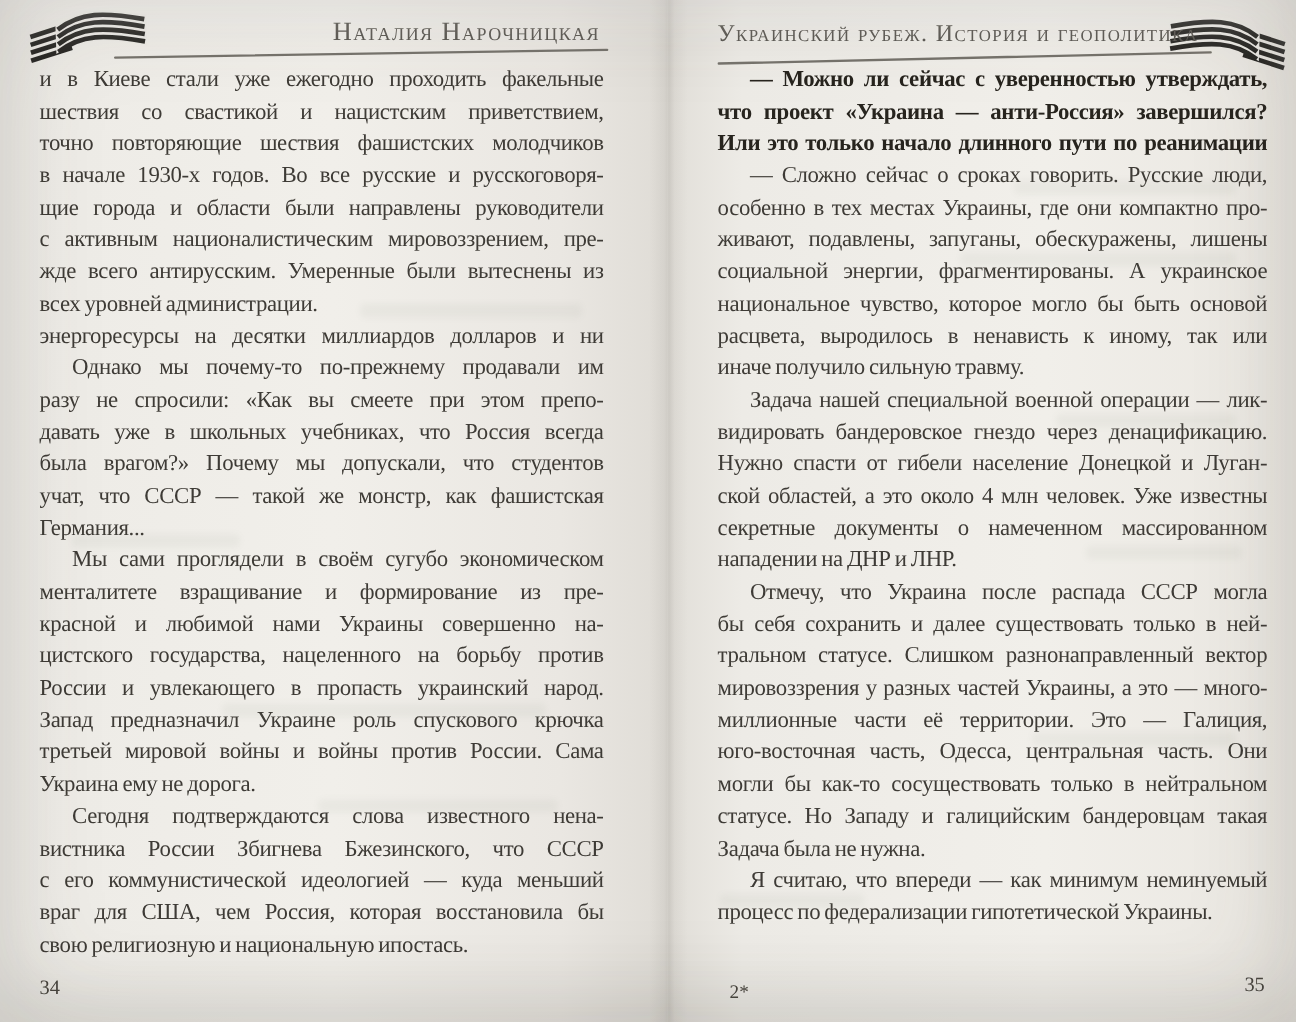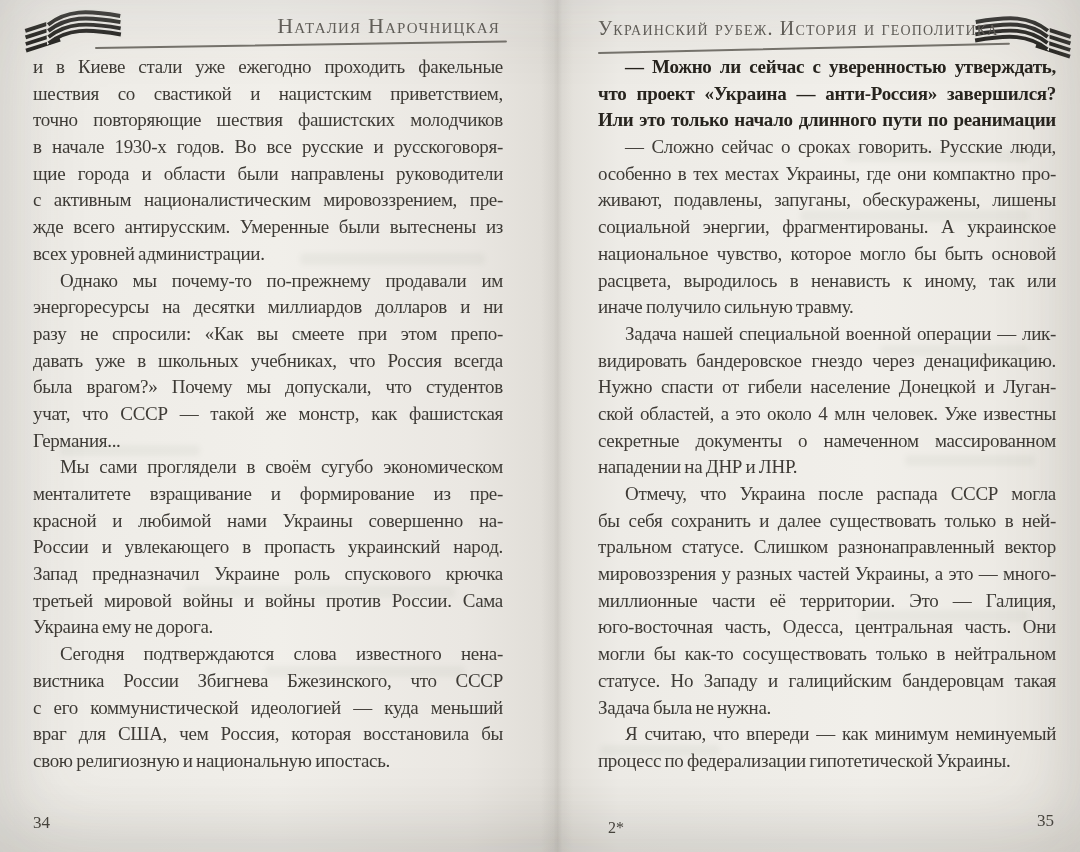--- a/index.html
+++ b/index.html
@@ -88,30 +88,31 @@
     <div class="rule rule-left"></div>
     <div class="body body-left" id="left-body">
         <div class="line">и в Киеве стали уже ежегодно проходить факельные</div>
         <div class="line">шествия со свастикой и нацистским приветствием,</div>
         <div class="line">точно повторяющие шествия фашистских молодчиков</div>
         <div class="line">в начале 1930-х годов. Во все русские и русскоговоря-</div>
         <div class="line">щие города и области были направлены руководители</div>
         <div class="line">с активным националистическим мировоззрением, пре-</div>
         <div class="line">жде всего антирусским. Умеренные были вытеснены из</div>
         <div class="line para-end">всех уровней администрации.</div>
+        <div class="line">энергоресурсы на десятки миллиардов долларов и ни</div>
         <div class="line indent">Однако мы почему-то по-прежнему продавали им</div>
-        <div class="line">энергоресурсы на десятки миллиардов долларов и ни</div>
         <div class="line">разу не спросили: «Как вы смеете при этом препо-</div>
         <div class="line">давать уже в школьных учебниках, что Россия всегда</div>
         <div class="line">была врагом?» Почему мы допускали, что студентов</div>
         <div class="line">учат, что СССР — такой же монстр, как фашистская</div>
         <div class="line para-end">Германия...</div>
         <div class="line indent">Мы сами проглядели в своём сугубо экономическом</div>
         <div class="line">менталитете взращивание и формирование из пре-</div>
         <div class="line">красной и любимой нами Украины совершенно на-</div>
+        <div class="line">цистского государства, нацеленного на борьбу против</div>
         <div class="line">России и увлекающего в пропасть украинский народ.</div>
         <div class="line">Запад предназначил Украине роль спускового крючка</div>
         <div class="line">третьей мировой войны и войны против России. Сама</div>
         <div class="line para-end">Украина ему не дорога.</div>
         <div class="line indent">Сегодня подтверждаются слова известного нена-</div>
         <div class="line">вистника России Збигнева Бжезинского, что СССР</div>
         <div class="line">с его коммунистической идеологией — куда меньший</div>
         <div class="line">враг для США, чем Россия, которая восстановила бы</div>
         <div class="line para-end">свою религиозную и национальную ипостась.</div>
       </div>

